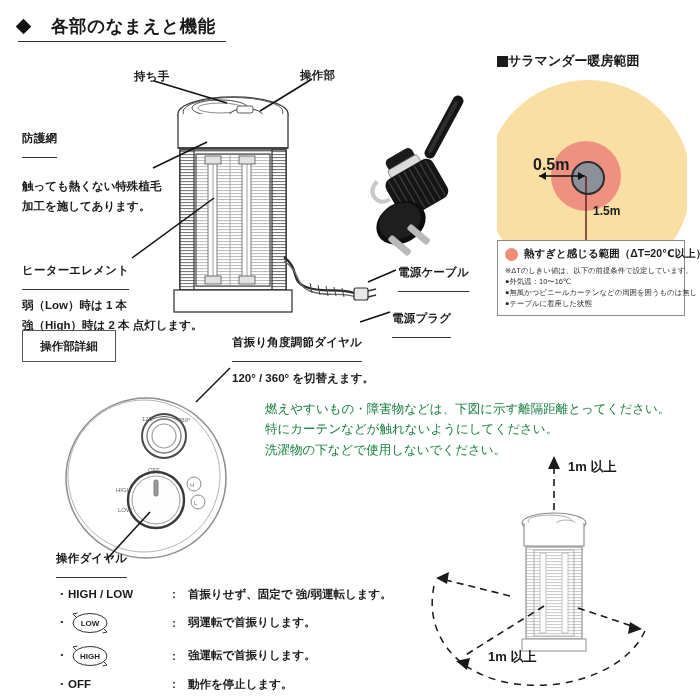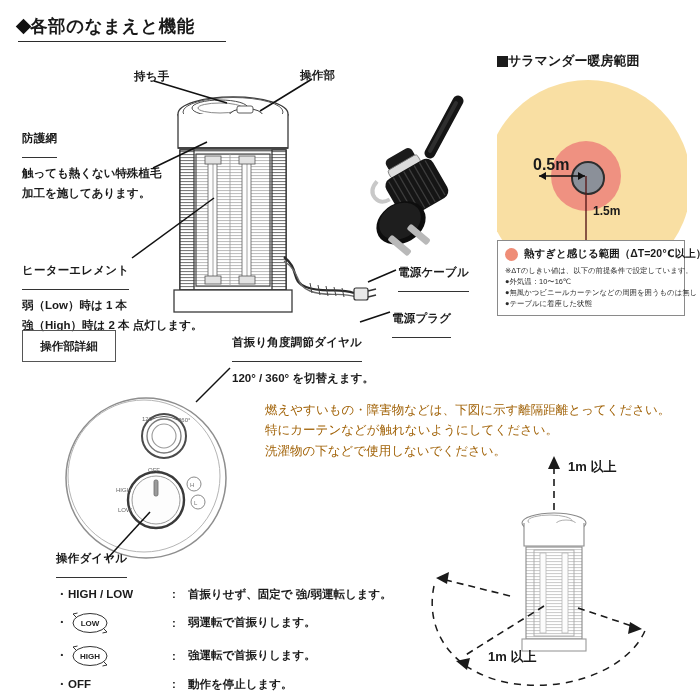--- a/index.html
+++ b/index.html
@@ -14,21 +14,21 @@
     overflow: hidden;
     font-family: "Liberation Sans", "DejaVu Sans", sans-serif;
     color: #1a1a1a;
     -webkit-font-smoothing: antialiased;
   }
   .abs { position: absolute; }
 
   
   #page-title-row {
     left: 18px; top: 14px; width: 240px;
-    display: flex; align-items: center; gap: 1px;
+    display: flex; align-items: center; gap: 22px;
   }
   #diamond-icon {
     width: 11px; height: 11px;
     background: #111;
     transform: rotate(45deg);
     flex: 0 0 auto;
   }
   #page-title {
     font-size: 17.5px;
     font-weight: bold;
@@ -140,23 +140,23 @@
   .legend-note {
     font-size: 7.4px; line-height: 1.5; color: #2a2a2a;
     white-space: nowrap;
   }
 
   
   #warning-block { left: 265px; top: 400px; width: 420px; }
   .warn-line {
     font-size: 12.5px;
     line-height: 1.62;
-    color: #a16207;
-    white-space: nowrap;
-    font-family: Liberation Sans, sans-serif;
+    color: #15803d;
+    white-space: nowrap;
+    font-family: Liberation Mono, monospace;
   }
 
   
   #clearance-diagram { left: 420px; top: 448px; width: 280px; height: 252px; }
   .clearance-label {
     position: absolute;
     font-size: 13px; font-weight: bold;
     white-space: nowrap;
   }
 
@@ -234,21 +234,21 @@
 </svg>
 <div class="abs lbl" style="left:134px; top:68px;">持ち手</div>
 
 <svg class="leader" style="left:250px; top:75px; width:70px; height:42px;">
   <line x1="62" y1="4" x2="10" y2="36"></line>
 </svg>
 <div class="abs lbl" style="left:300px; top:67px;">操作部</div>
 
 <div class="abs" style="left:22px; top:128px;">
   <div class="lbl lbl-u">防護網</div>
-  <div class="body-txt" style="margin-top:5px;text-align:right;">触っても熱くない特殊植毛</div>
+  <div class="body-txt" style="margin-top:18px;text-align:right;">触っても熱くない特殊植毛</div>
   <div class="body-txt">加工を施してあります。</div>
 </div>
 <svg class="leader" style="left:153px; top:140px; width:60px; height:35px;">
   <line x1="0" y1="28" x2="54" y2="2"></line>
 </svg>
 
 <div class="abs" style="left:22px; top:260px;">
   <div class="lbl lbl-u">ヒーターエレメント</div>
   <div class="body-txt" style="margin-top:5px;">弱（Low）時は 1 本</div>
   <div class="body-txt">強（High）時は 2 本 点灯します。</div>

